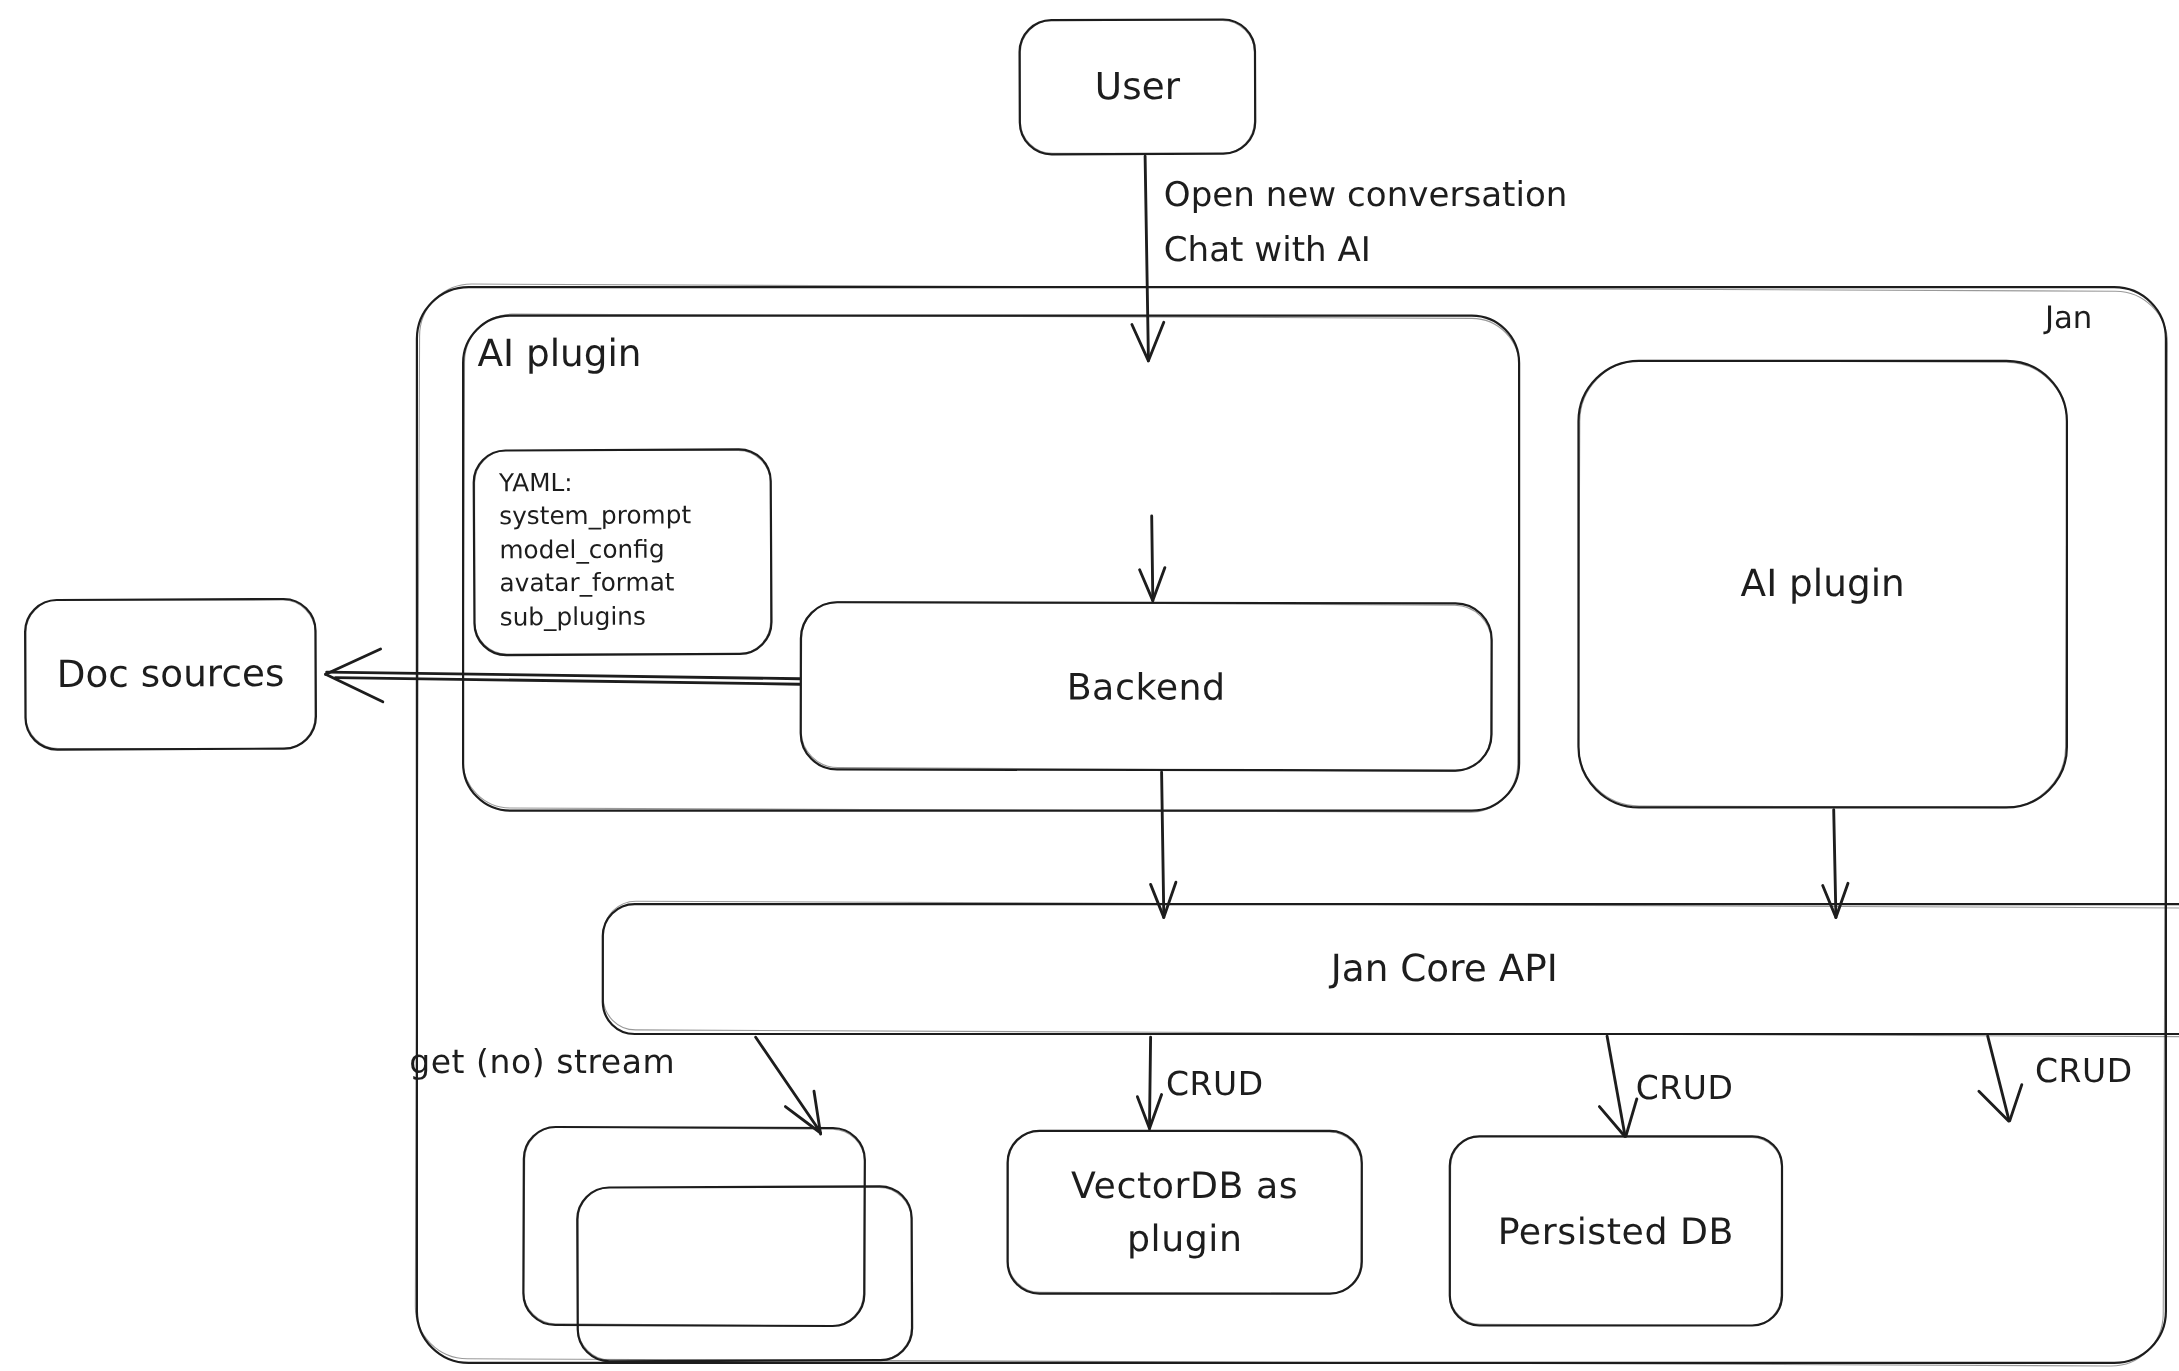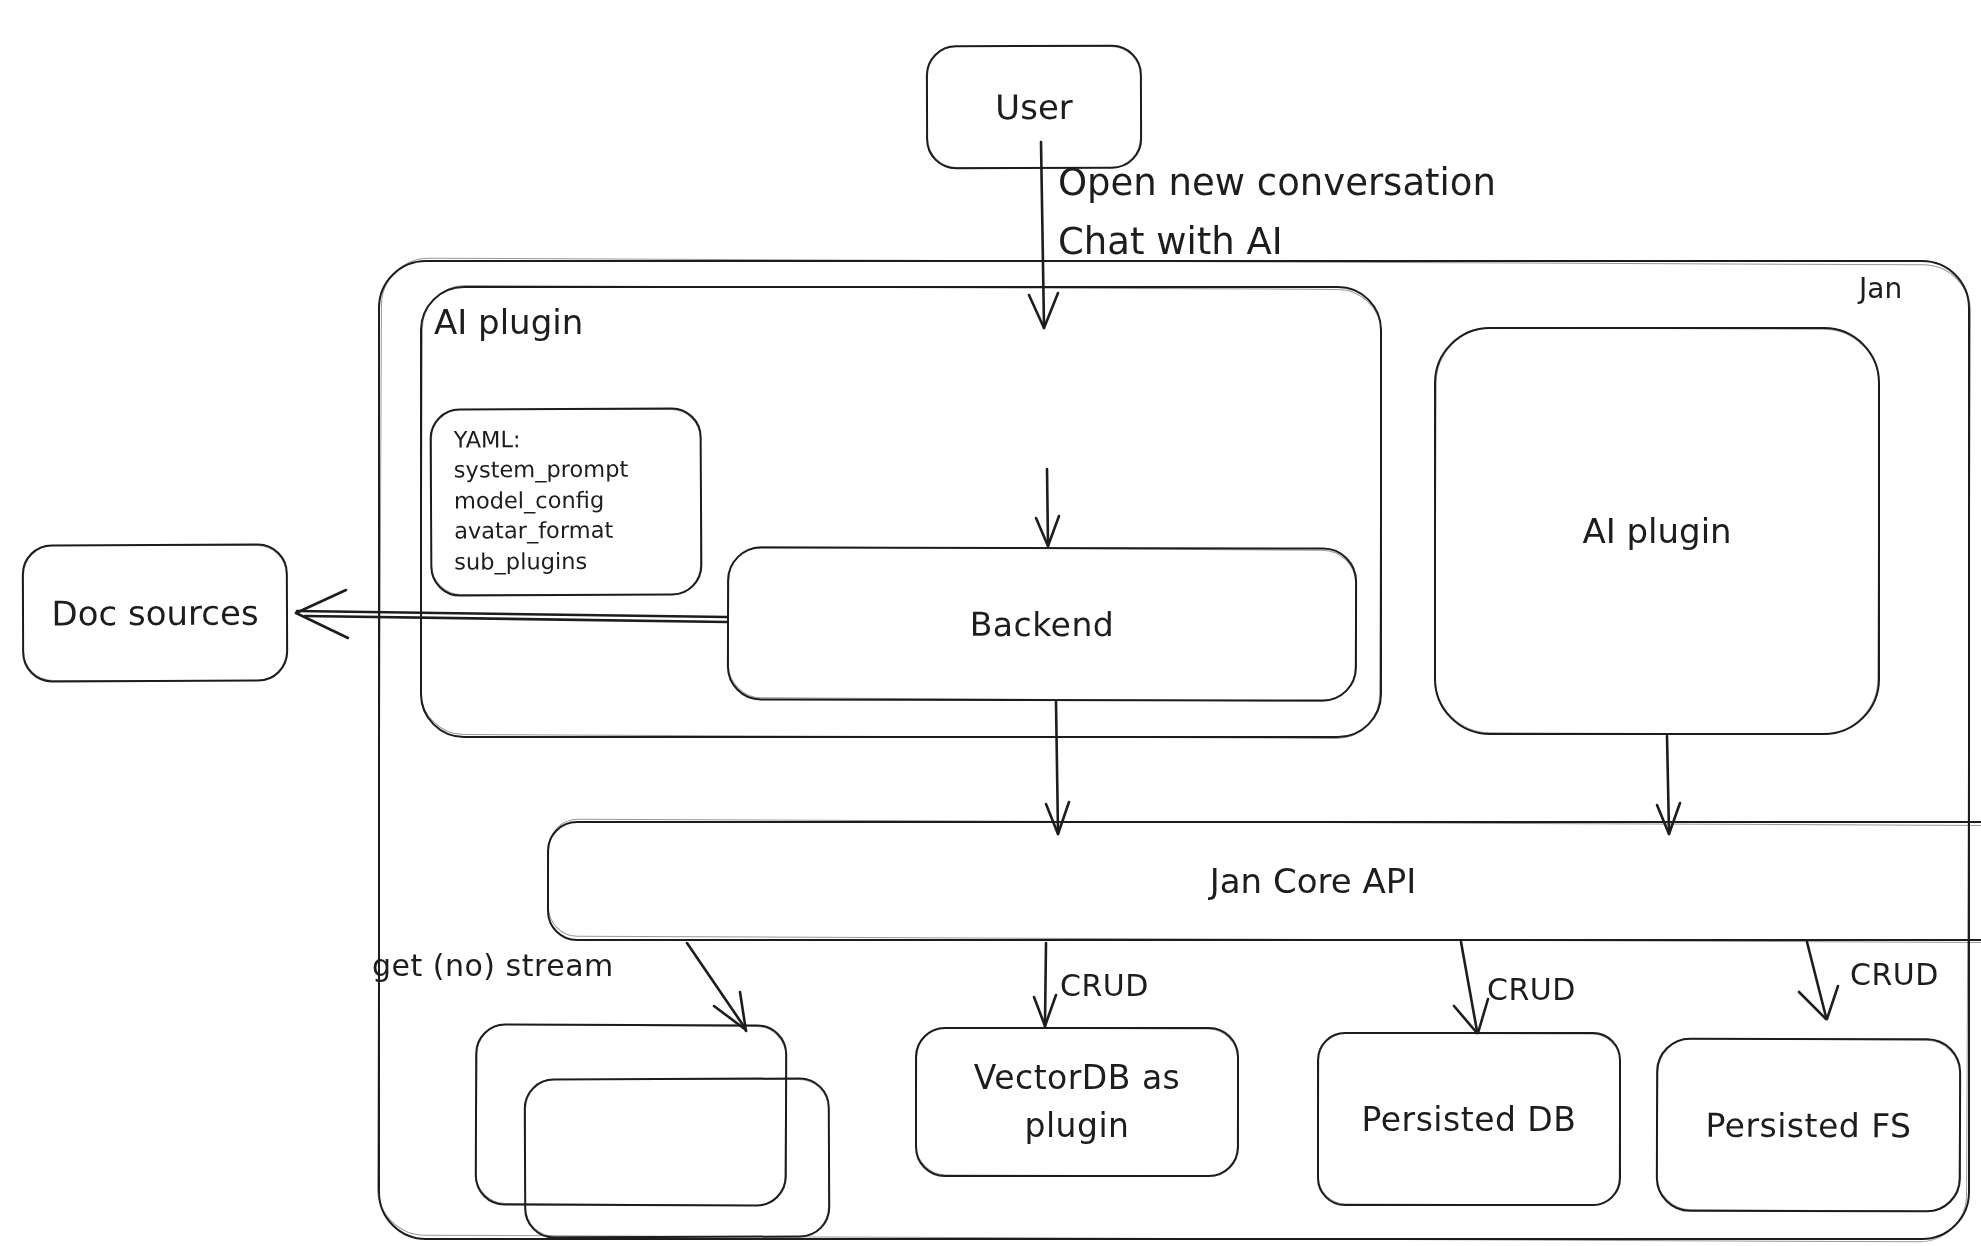--- a/index.html
+++ b/index.html
@@ -21,39 +21,39 @@
   }
   .node::before{
     content:"";position:absolute;inset:-1px;
     border:1.3px solid rgba(29,29,29,.45);
     border-radius:inherit;transform:rotate(.25deg);
     pointer-events:none;
   }
   .lbl{position:absolute;white-space:nowrap;}
   .big{font-size:33px;letter-spacing:.5px;}
   .edge-lbl{font-size:30px;letter-spacing:.5px;}
-  #user-box{left:926px;top:17px;width:216px;height:124px;border-radius:30px;font-size:34px;transform:rotate(-.2deg);margin-top:28px;}
+  #user-box{left:926px;top:17px;width:216px;height:124px;border-radius:30px;font-size:34px;transform:rotate(-.2deg);}
   #jan-box{left:378px;top:260px;width:1592px;height:980px;border-radius:48px;}
   #jan-label{left:1859px;top:272px;font-size:28px;}
   #ai-plugin-group{left:420px;top:286px;width:962px;height:452px;border-radius:44px;}
   #ai-plugin-group-label{left:434px;top:302px;font-size:34px;}
   #yaml-note{left:430px;top:408px;width:272px;height:188px;border-radius:30px;align-items:flex-start;justify-content:flex-start;text-align:left;padding:14px 10px 10px 22px;font-size:22.5px;line-height:1.35;transform:rotate(-.3deg);}
   #renderer-box{left:727px;top:314px;width:630px;height:154px;border-radius:34px;}
   #backend-box{left:727px;top:547px;width:630px;height:154px;border-radius:34px;transform:rotate(.1deg);}
   #doc-sources-box{left:22px;top:544px;width:266px;height:138px;border-radius:30px;font-size:34px;transform:rotate(-.25deg);}
   #ai-plugin-box{left:1434px;top:327px;width:446px;height:408px;border-radius:56px;font-size:34px;}
   #core-api-box{left:547px;top:821px;width:1532px;height:120px;border-radius:30px;font-size:34px;}
   #models-outer{left:475px;top:1024px;width:312px;height:182px;border-radius:30px;transform:rotate(.2deg);}
   #models-inner{left:524px;top:1078px;width:306px;height:160px;border-radius:30px;transform:rotate(-.25deg);}
   #models-label{left:530px;top:1090px;width:250px;white-space:normal;text-align:center;line-height:1.5;}
   #vectordb-box{left:915px;top:1027px;width:324px;height:150px;border-radius:30px;line-height:1.45;}
   #vectordb-box .wrap{max-width:215px;white-space:normal;}
   #persisted-db-box{left:1317px;top:1032px;width:304px;height:174px;border-radius:28px;}
   #persisted-fs-box{left:1656px;top:1038px;width:305px;height:174px;border-radius:34px;transform:rotate(.15deg);}
-  #edge-user-label{left:1058px;top:153px;font-size:37px;line-height:1.6;}
+  #edge-user-label{left:1058px;top:153px;font-size:31px;line-height:1.6;}
   #get-stream-label{left:372px;top:948px;z-index:5;}
   #crud-1{left:1060px;top:968px;}
   #crud-2{left:1487px;top:972px;}
   #crud-3{left:1850px;top:957px;}
   #arrows{position:absolute;left:0;top:0;width:1981px;height:1246px;pointer-events:none;z-index:4;}
   #arrows path{stroke:#1d1d1d;stroke-width:2.6;fill:none;stroke-linecap:round;}
 </style>
 </head>
 <body>
 
@@ -96,23 +96,20 @@
   </div>
 
   <div class="node" id="models-outer"></div>
   <div class="node" id="models-inner"></div>
 
   <div class="node big" id="vectordb-box">
     <span class="wrap">VectorDB as plugin</span>
   </div>
   <div class="node big" id="persisted-db-box">
     <span>Persisted DB</span>
-  </div>
-  <div class="node big" id="persisted-fs-box">
-    <span>Persisted FS</span>
   </div>
 
   <div class="lbl" id="edge-user-label">
     <div>Open new conversation</div>
     <div>Chat with AI</div>
   </div>
   <div class="lbl edge-lbl" id="get-stream-label">get (no) stream</div>
   <div class="lbl edge-lbl" id="crud-1">CRUD</div>
   <div class="lbl edge-lbl" id="crud-2">CRUD</div>
   <div class="lbl edge-lbl" id="crud-3">CRUD</div>

